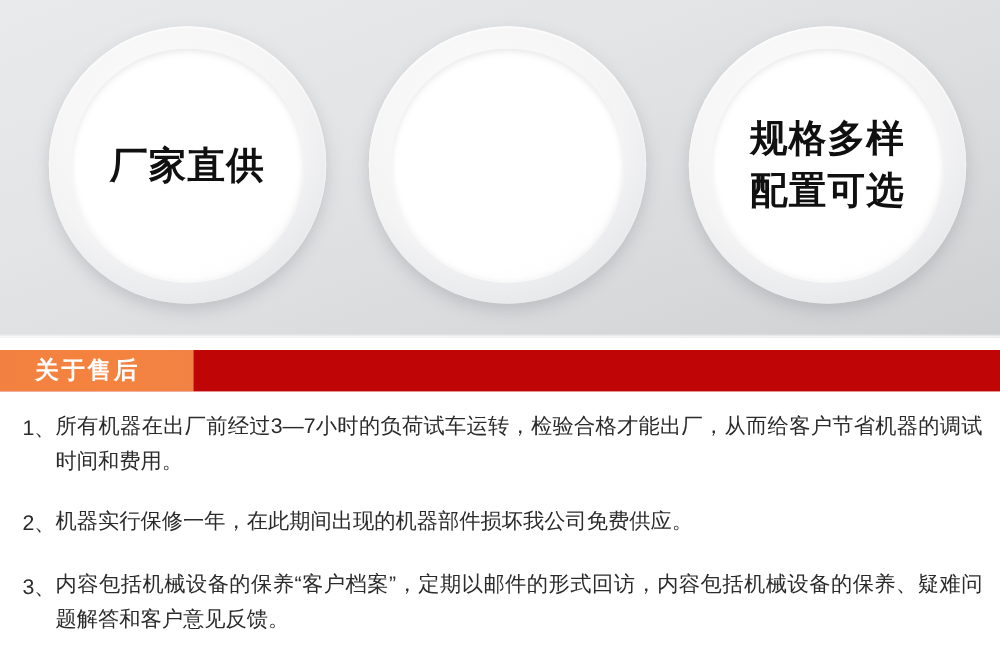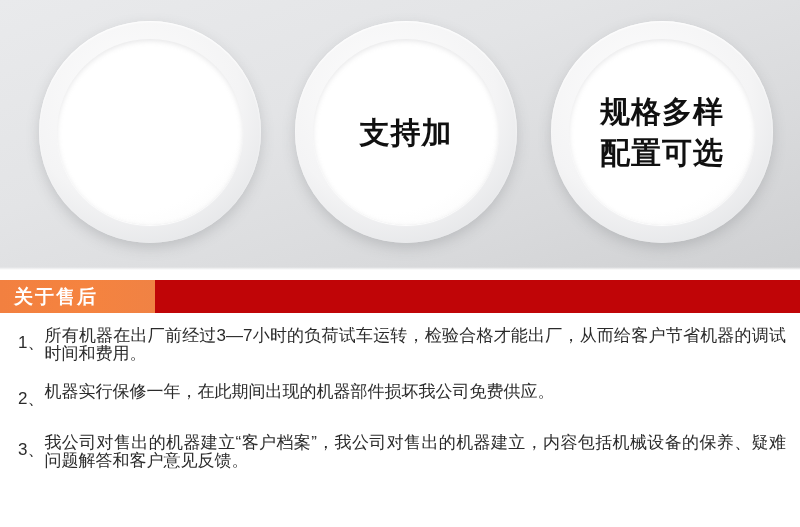--- a/index.html
+++ b/index.html
@@ -92,21 +92,21 @@
     height: 33px;
     background: #c00507;
     display: flex;
     align-items: stretch;
   }
   .section-header-tag {
     width: 155px;
     background: linear-gradient(to right, #f28040 0%, #f5833f 55%, #f08244 100%);
     display: flex;
     align-items: center;
-    padding-left: 14px;
+    padding-left: 28px;
     box-sizing: border-box;
   }
   .section-header-title {
     font-size: 19px;
     font-weight: 700;
     color: #ffffff;
     letter-spacing: 2px;
     line-height: 1;
   }
   .section-header-rest {
@@ -132,41 +132,41 @@
     flex: 0 0 auto;
     font-size: 17px;
     line-height: 31px;
     color: #2b2b2b;
     letter-spacing: 0;
     white-space: nowrap;
   }
   .note-text {
     flex: 1 1 auto;
     font-size: 17px;
-    line-height: 18px;
+    line-height: 28px;
     color: #2b2b2b;
     text-align: justify;
     word-break: break-all;
   }
 </style>
 </head>
 <body>
 
 <div class="page">
 
   <div class="badge-banner">
 
     <div class="badge badge-1">
       <div class="badge-inner">
+        <div class="badge-line">厂家直供</div>
       </div>
     </div>
 
     <div class="badge badge-2">
       <div class="badge-inner">
-        <div class="badge-line">支持加</div>
       </div>
     </div>
 
     <div class="badge badge-3">
       <div class="badge-inner">
         <div class="badge-line">规格多样</div>
         <div class="badge-line">配置可选</div>
       </div>
     </div>
 
@@ -186,18 +186,18 @@
       <span class="note-text">所有机器在出厂前经过3—7小时的负荷试车运转，检验合格才能出厂，从而给客户节省机器的调试时间和费用。</span>
     </div>
 
     <div class="note-item">
       <span class="note-index">2、</span>
       <span class="note-text">机器实行保修一年，在此期间出现的机器部件损坏我公司免费供应。</span>
     </div>
 
     <div class="note-item">
       <span class="note-index">3、</span>
-      <span class="note-text">我公司对售出的机器建立“客户档案”，我公司对售出的机器建立，内容包括机械设备的保养、疑难问题解答和客户意见反馈。</span>
+      <span class="note-text">内容包括机械设备的保养“客户档案”，定期以邮件的形式回访，内容包括机械设备的保养、疑难问题解答和客户意见反馈。</span>
     </div>
 
   </div>
 
 </div>
 
 </body></html>

